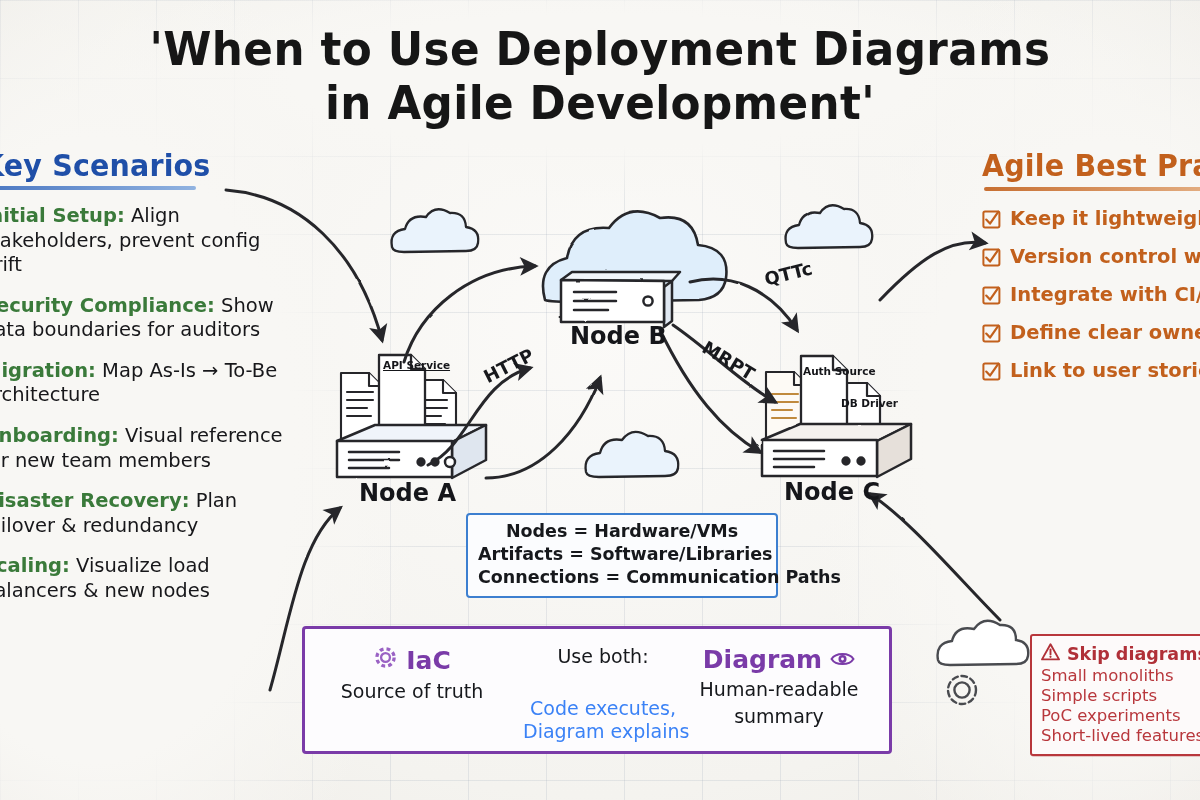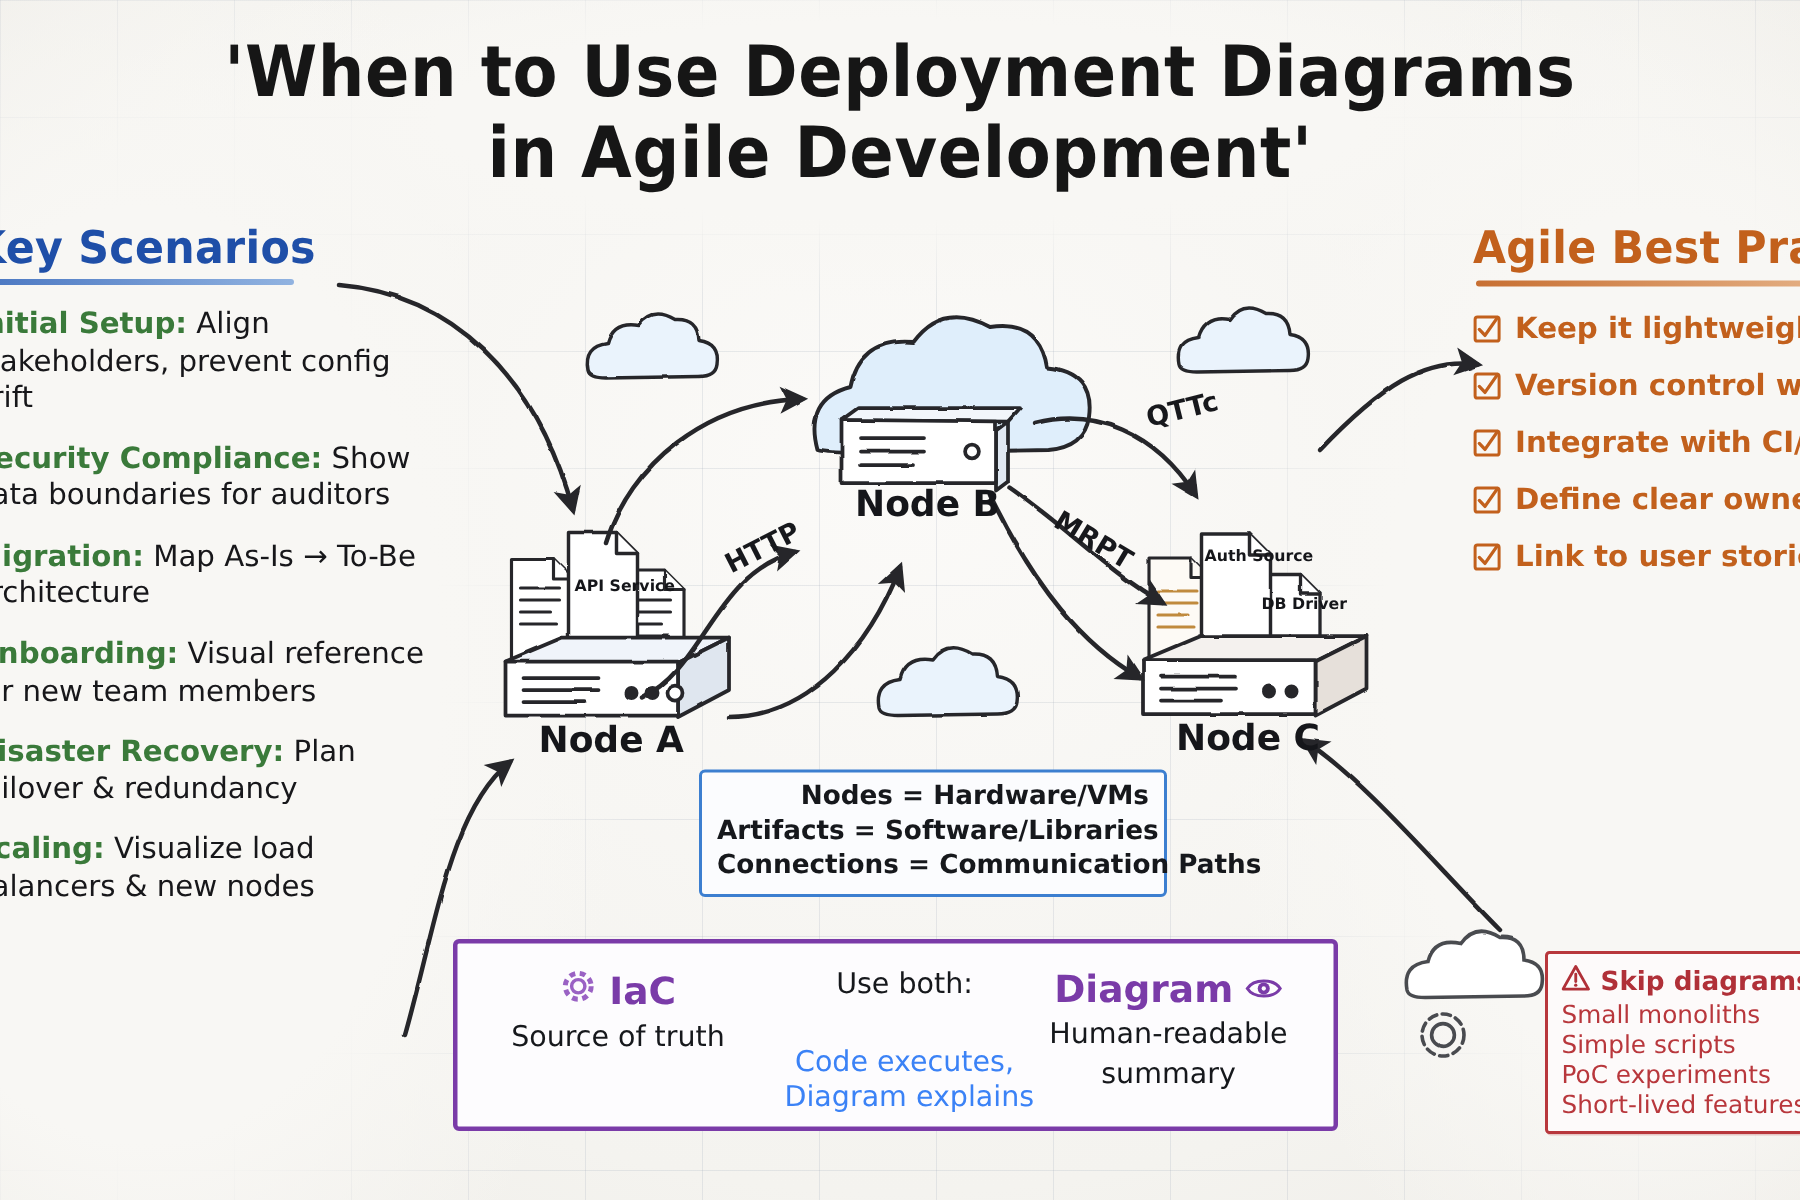--- a/index.html
+++ b/index.html
@@ -78,21 +78,21 @@
   }
   #warn .hdr{display:flex;align-items:center;gap:7px;color:#b03038;
     font-weight:700;font-size:17.5px;white-space:nowrap;}
   #warn ul{margin:1px 0 0 0;padding:0;list-style:none;}
   #warn li{color:#b8373c;font-size:16.5px;line-height:1.21;white-space:nowrap;}
 
   
   #legend{
     position:absolute;left:466px;top:513px;width:312px;
     border:2.5px solid #3c7fd0;border-radius:4px;background:#fbfcfe;
-    padding:5px 10px 7px 10px;box-sizing:border-box;text-align:right;
+    padding:5px 10px 7px 10px;box-sizing:border-box;text-align:center;
   }
   #legend div{font-size:17.5px;font-weight:700;color:#16181c;line-height:1.31;white-space:nowrap;}
 
   
   #iac{
     position:absolute;left:302px;top:626px;width:590px;height:128px;
     border:3px solid #7a3ba8;border-radius:4px;background:#fdfcfe;
     box-sizing:border-box;
   }
   #iac .col{position:absolute;text-align:center;}
@@ -392,21 +392,21 @@
     </div>
     <div class="bd">Human-readable</div>
     <div class="bd">summary</div>
   </div>
 </div>
 
 <div class="nodelabel" style="left:359px;top:479px;">Node A</div>
 <div class="nodelabel" style="left:570px;top:322px;">Node B</div>
 <div class="nodelabel" style="left:784px;top:478px;">Node C</div>
 
-<div class="artlabel" style="left:383px;top:386px;width:40px;">
+<div class="artlabel" style="left:383px;top:360px;width:40px;text-decoration:underline;">
   <span>API Service</span>
 </div>
 <div class="artlabel" style="left:803px;top:366px;width:42px;">
   <span>Auth Source</span>
 </div>
 <div class="artlabel" style="left:841px;top:398px;width:38px;">
   <span>DB Driver</span>
 </div>
 
 <div class="conn" style="left:482px;top:355px;transform:rotate(-27deg);">HTTP</div>

